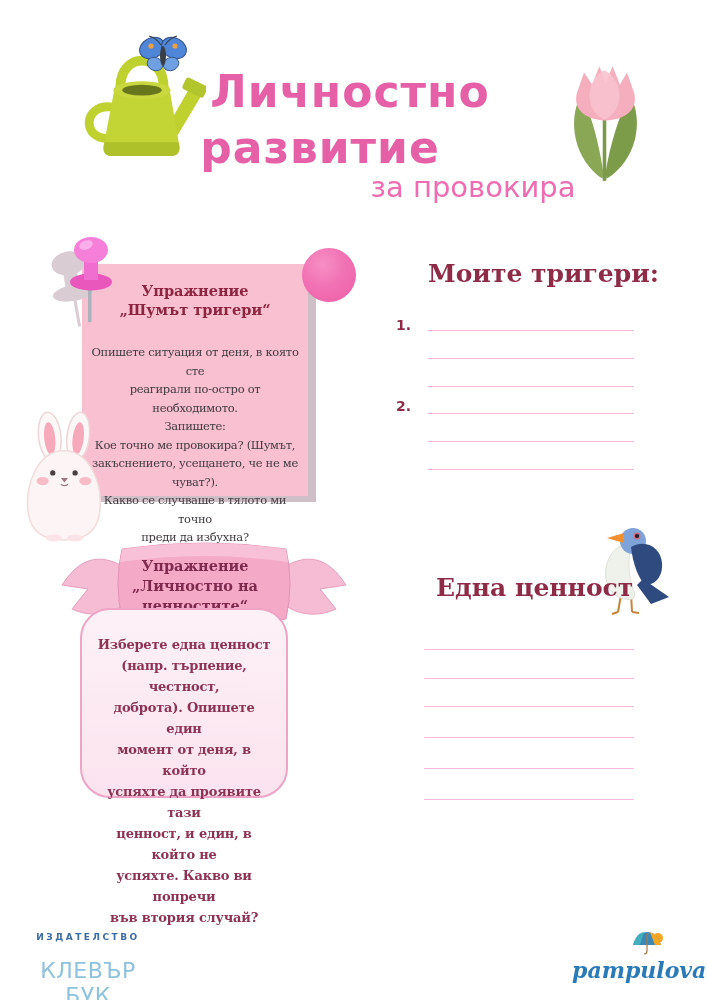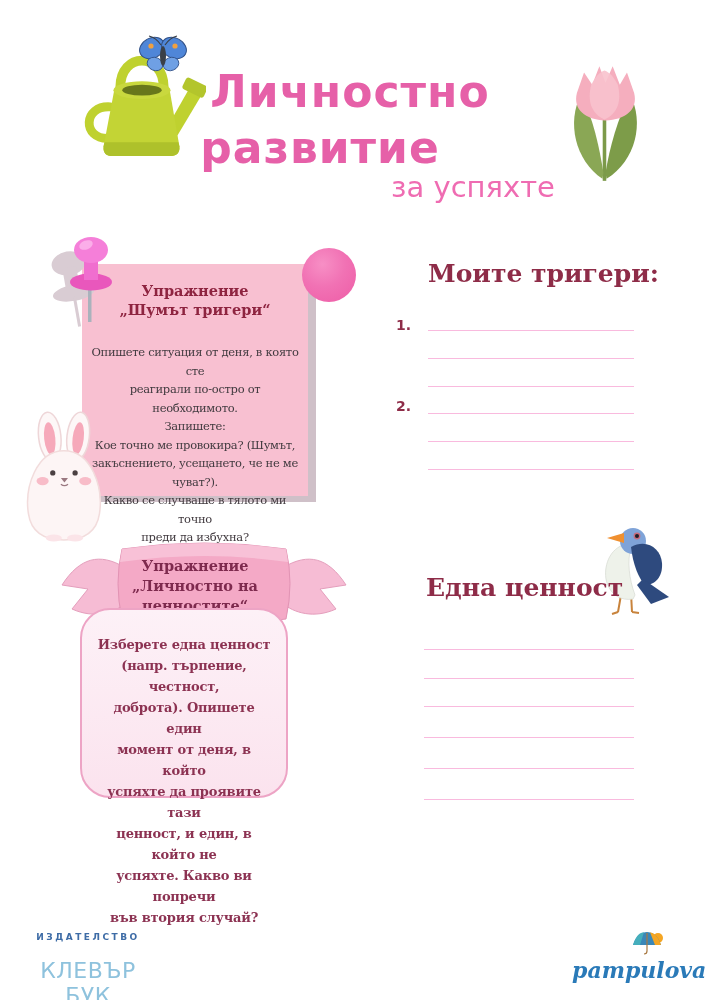--- a/index.html
+++ b/index.html
@@ -27,21 +27,21 @@
   .pushpin { left:44px; top:228px; width:94px; height:100px; }
   .bunny { left:16px; top:408px; width:104px; height:134px; }
   .watering-can { left:76px; top:36px; width:130px; height:126px; }
   .butterfly { left:136px; top:32px; width:54px; height:48px; }
   .tulip { left:546px; top:50px; width:118px; height:138px; }
   .bird { left:591px; top:525px; width:78px; height:92px; }
 
   
   .col-heading { position:absolute; font-weight:bold; color:#8e2c48; font-size:25px; }
   .h-triggers { left:428px; top:259px; }
-  .h-value { left:426px; top:573px; }
+  .h-value { left:436px; top:573px; }
   .item-num { position:absolute; left:396px; font-family:"DejaVu Sans", sans-serif;
               font-weight:bold; font-size:14px; color:#8e2c48; }
   .wline { position:absolute; left:428px; width:206px; height:0;
            border-bottom:1.5px solid #f9bade; }
   .wline-v { left:424px; width:210px; }
 
   
   .ribbon-wrap { position:absolute; left:58px; top:541px; width:292px; height:92px; }
   .ribbon-heading { position:absolute; left:85px; top:556px; width:220px; text-align:center;
                     color:#7e2a4e; font-weight:bold; font-size:14.5px; line-height:20px; }
@@ -85,21 +85,21 @@
     <ellipse cx="18" cy="32" rx="8" ry="6.5" transform="rotate(22 18 32)" fill="#6fa0e4" stroke="#2f4f86" stroke-width="0.8"></ellipse>
     <ellipse cx="34" cy="32" rx="8" ry="6.5" transform="rotate(-22 34 32)" fill="#6fa0e4" stroke="#2f4f86" stroke-width="0.8"></ellipse>
     <circle cx="14" cy="14" r="2.6" fill="#f0a040"></circle>
       <circle cx="38" cy="14" r="2.6" fill="#f0a040"></circle>
     <ellipse cx="26" cy="24" rx="3" ry="10" fill="#3a3f46"></ellipse>
     <path d="M24,13 C20,7 16,5 12,4 M28,13 C32,7 36,5 40,4" stroke="#3a3f46" fill="none" stroke-width="1.2"></path>
   </svg>
 
   <div class="title-line title-l2">развитие</div>
   <div class="title-line title-l1">Личностно</div>
-  <div class="subtitle">за успяхте</div>
+  <div class="subtitle">за провокира</div>
 
   <svg class="deco tulip" viewBox="0 0 115 135">
     <path d="M57,50 L57,128" stroke="#7c9a4a" stroke-width="3.5"></path>
     <path d="M55,126 C28,108 20,70 34,44 C46,66 52,96 56,120 Z" fill="#8aa755"></path>
     <path d="M59,126 C88,108 96,70 82,44 C70,66 62,96 58,120 Z" fill="#7d9c49"></path>
     <path d="M30,42 L37,22 L45,34 L52,16 L58,32 L65,16 L72,34 L79,22 L86,42 C90,58 78,68 58,69 C38,68 26,58 30,42 Z" fill="#f5aebe"></path>
     <path d="M44,34 C40,50 44,62 57,68 C70,62 74,50 70,34 C66,26 62,22 57,20 C52,22 48,26 44,34 Z" fill="#f8c2cd" opacity="0.9"></path>
   </svg>
 
   <div class="note1">

